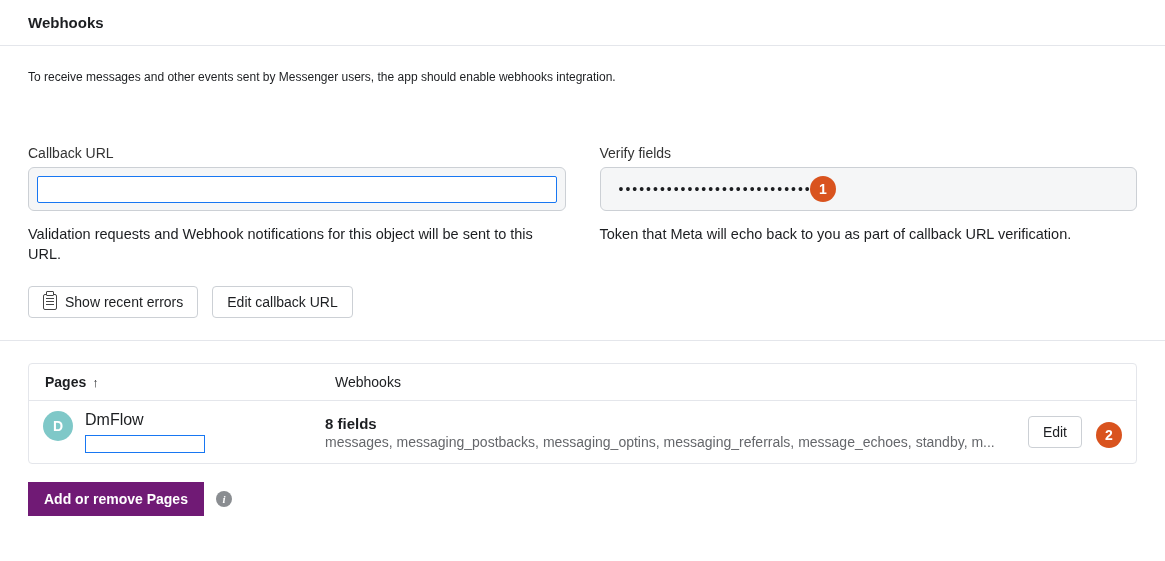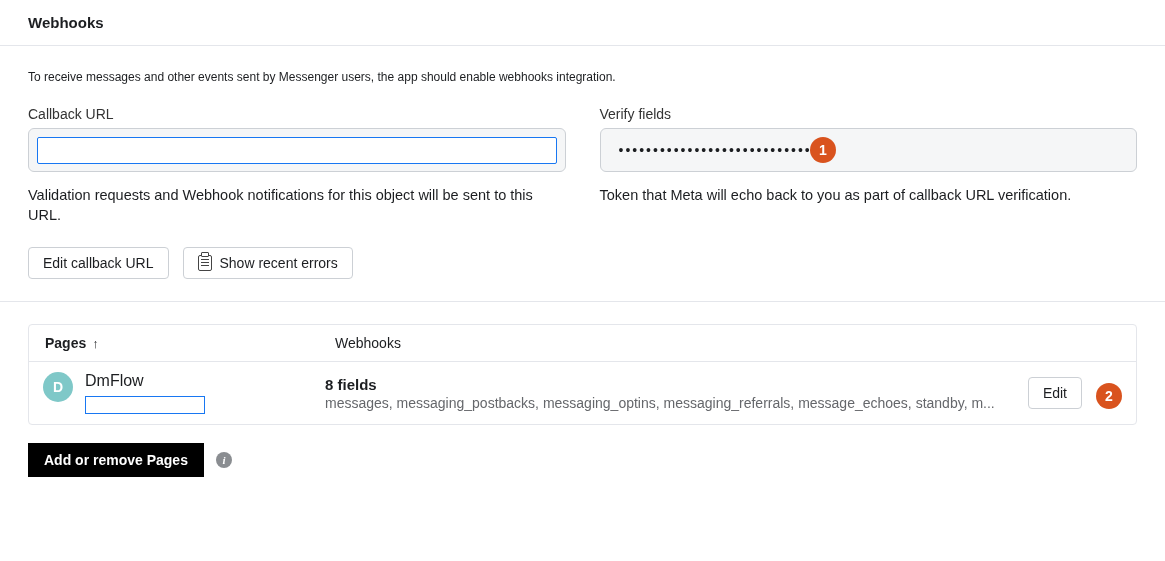--- a/index.html
+++ b/index.html
@@ -29,20 +29,21 @@
     }
     .field-col {
       flex: 1;
       position: relative;
     }
     .field-label {
       font-size: 14px;
       color: #333;
       margin-bottom: 6px;
       display: block;
+      margin-top: 39px;
     }
     .field-box {
       border: 1px solid #ccd0d5;
       border-radius: 6px;
       background: #f5f6f7;
       padding: 6px 8px;
       height: 44px;
       display: flex;
       align-items: center;
       margin-bottom: 14px;
@@ -201,21 +202,21 @@
       gap: 14px;
       flex-shrink: 0;
     }
     .add-pages-row {
       margin-top: 18px;
       display: flex;
       align-items: center;
       gap: 12px;
     }
     .btn-primary {
-      background: #000000;
+      background: #701a75;
       color: #fff;
       border: none;
       font-size: 14px;
       font-weight: 600;
       padding: 9px 16px;
       border-radius: 0;
       cursor: pointer;
     }
     .info-icon {
       width: 16px; height: 16px;
@@ -273,25 +274,25 @@
       <div class="field-box" style="position:relative;">
         <span class="token-dots">••••••••••••••••••••••••••••</span>
         <span class="callout-badge badge-1">1</span>
       </div>
       <p class="field-help">Token that Meta will echo back to you as part of callback URL verification.</p>
     </div>
   </div>
 
   <div class="action-buttons">
     <button class="btn-secondary">
-      <span>Edit callback URL</span>
+      <span class="clipboard-icon"></span>
+      <span>Show recent errors</span>
     </button>
     <button class="btn-secondary">
-      <span class="clipboard-icon"></span>
-      <span>Show recent errors</span>
+      <span>Edit callback URL</span>
     </button>
   </div>
 </div>
 
 <div class="divider"></div>
 
 <div class="pages-section">
   <div class="table">
     <div class="table-head">
       <div class="th th-pages">

